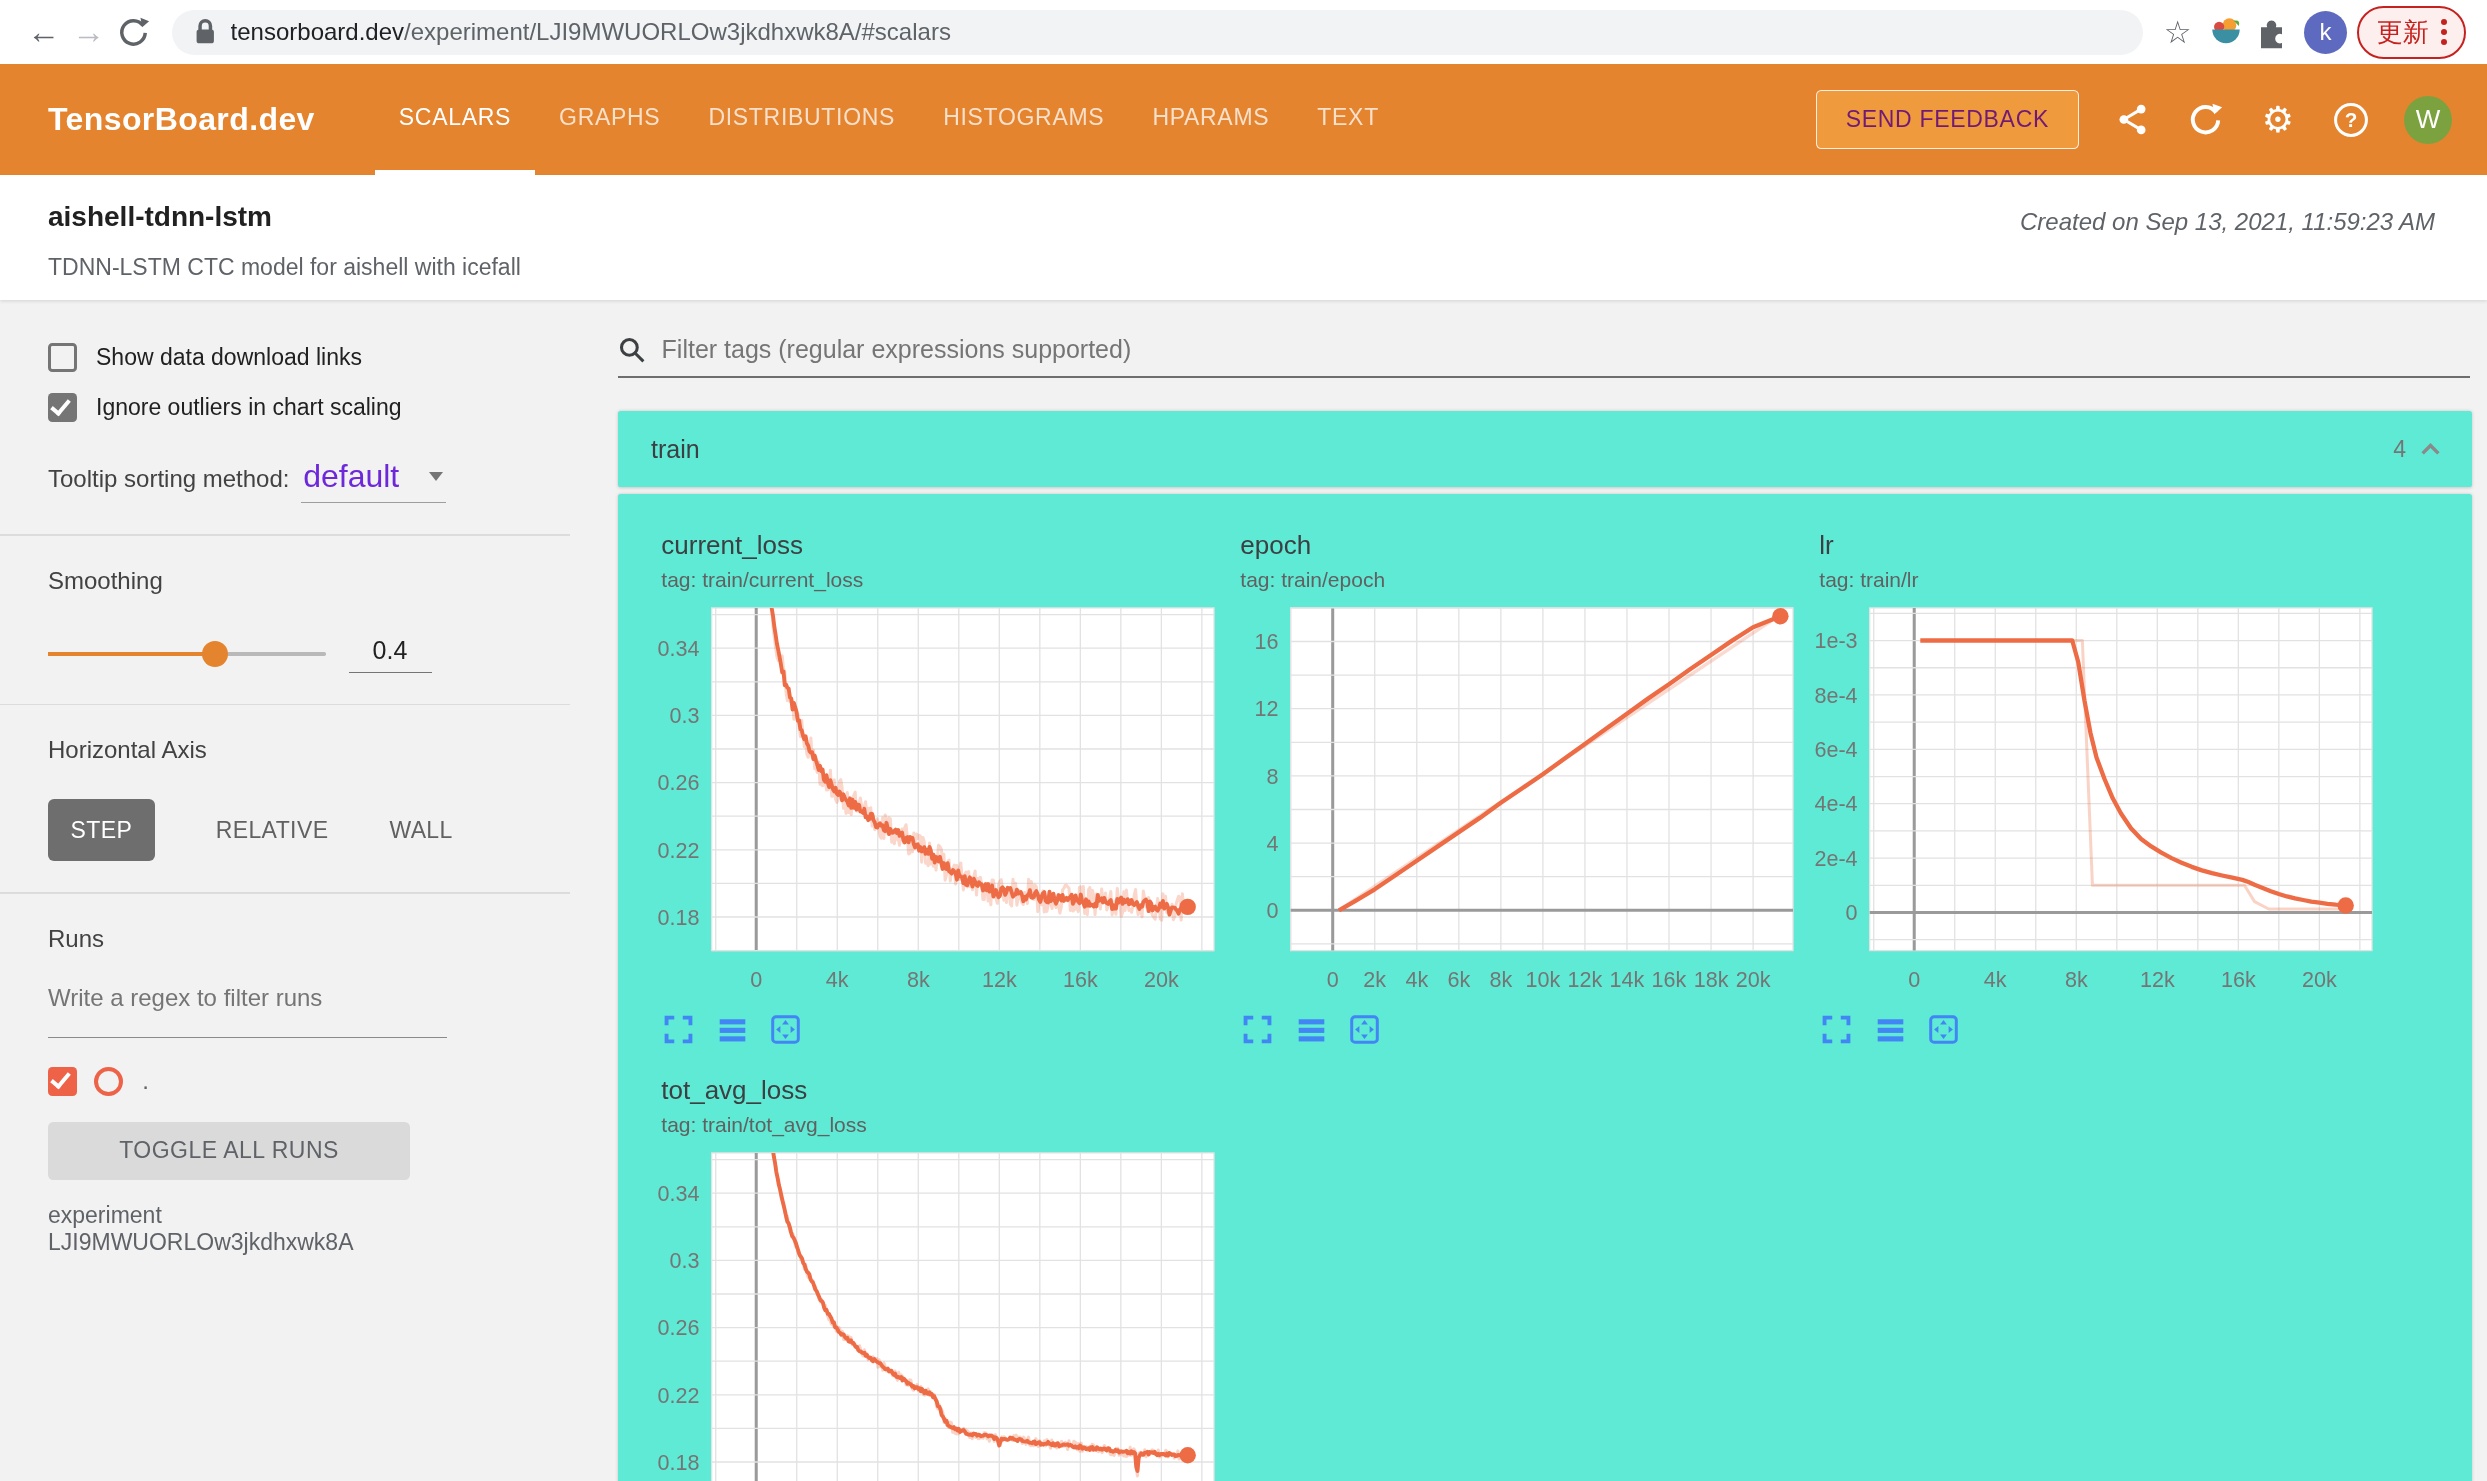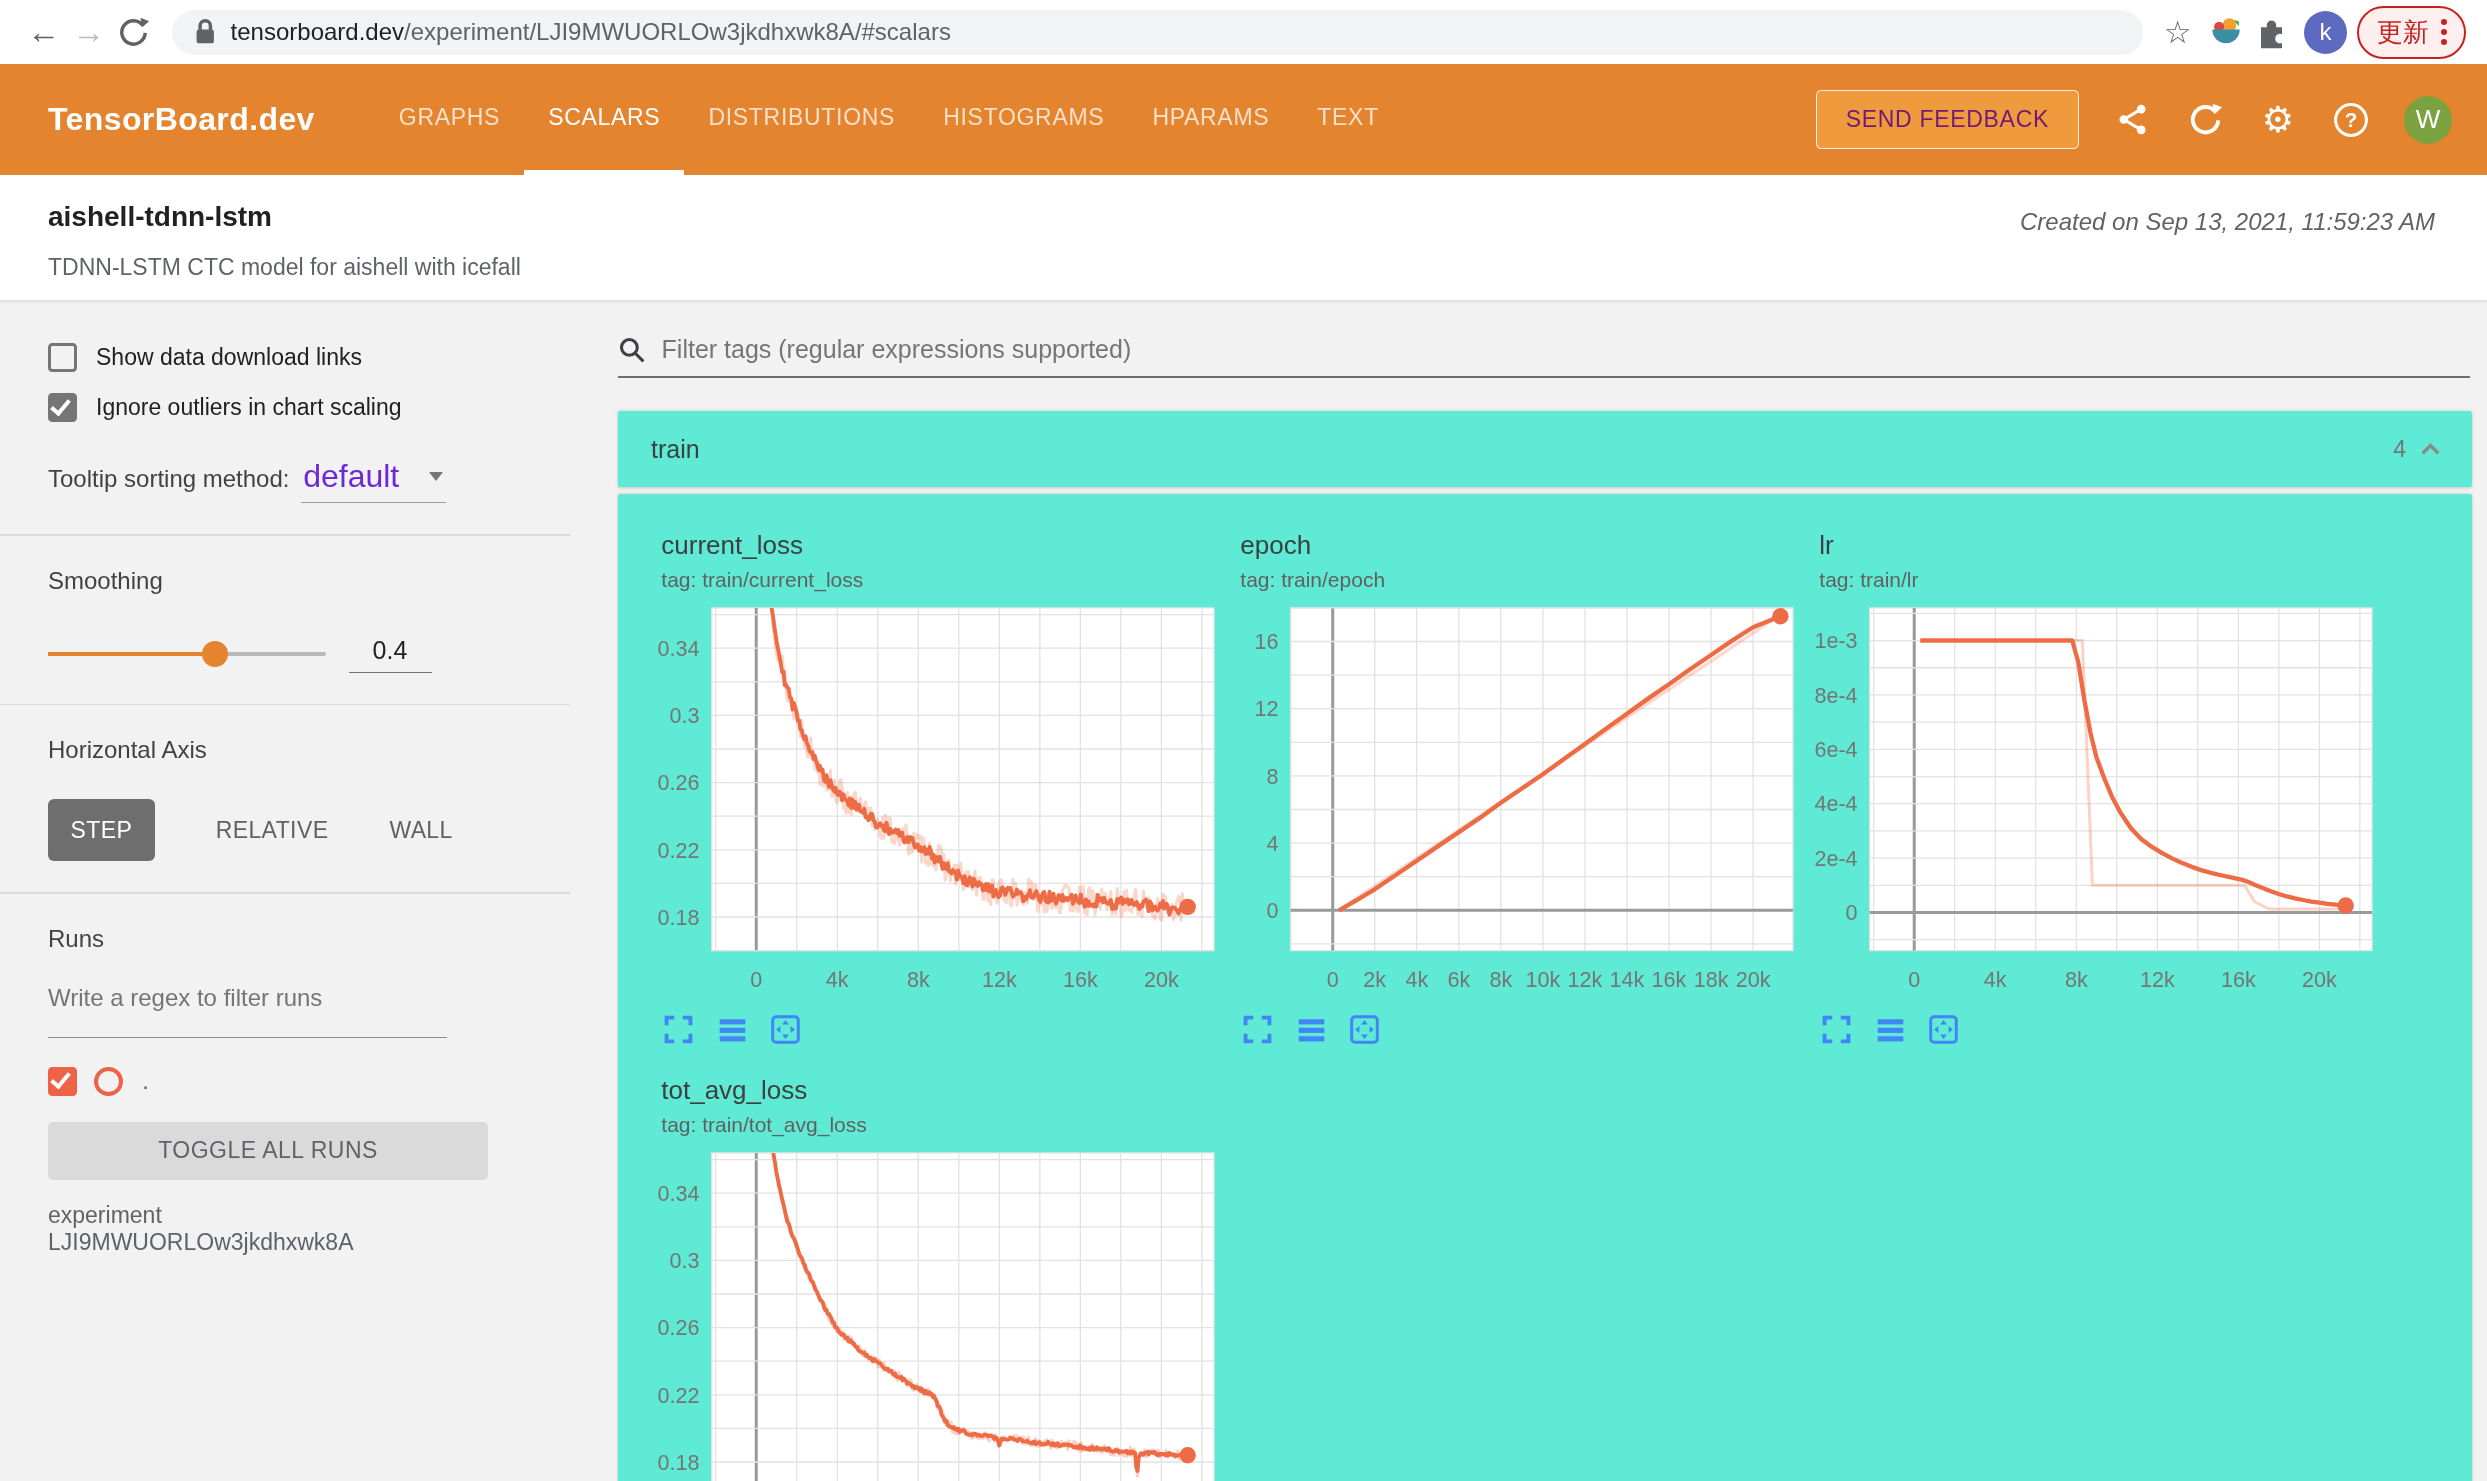--- a/index.html
+++ b/index.html
@@ -82,21 +82,21 @@
   .axis-btn { font-size:23px; letter-spacing:0.4px; cursor:pointer; }
   .axis-btn.sel { background:#6e6e6e; color:#fff; padding:17.3px 22.5px; border-radius:6px; }
   .axis-btn.plain { color:#616161; padding:17.3px 0; margin-left:45px; }
   .runs-filter { margin-top:31px; border-bottom:1.7px solid #8a8a8a; padding-bottom:25px; }
   .runs-filter input { border:none; outline:none; background:transparent; width:100%; font-size:24px;
                        color:#212121; font-family:"Liberation Sans", sans-serif; }
   .runs-filter input::placeholder { color:#757575; }
   .run-row { display:flex; align-items:center; margin-top:29px; }
   .run-circle { width:29px; height:29px; border-radius:50%; border:4.3px solid var(--coral); margin-left:17.3px; }
   .run-dot-label { font-size:24px; color:#5f6368; margin-left:19px; }
-  .toggle-btn { margin-top:26px; width:440px; background:#dadada; border:none; border-radius:5.2px;
+  .toggle-btn { margin-top:26px; width:362px; background:#dadada; border:none; border-radius:5.2px;
                 padding:15.6px 0; font-size:23px; letter-spacing:0.5px; color:#5f6368; cursor:pointer;
                 font-family:"Liberation Sans", sans-serif; }
   .exp-run-label { margin-top:22.5px; font-size:23px; color:#5f6368; }
 
   
   .main { flex:1; padding:35px 15.6px 0 48px; }
   .filter-row { display:flex; align-items:center; border-bottom:2.6px solid #6e6e6e; padding-bottom:12px;
                 width:1852px; }
   .filter-row input { border:none; outline:none; background:transparent; flex:1; font-size:25px;
                       color:#212121; margin-left:15.6px; font-family:"Liberation Sans", sans-serif; }
@@ -155,22 +155,22 @@
         <i></i>
         <i></i>
         <i></i>
       </span>
   </span>
 </div>
 
 <div class="tb-header">
   <span class="logo">TensorBoard.dev</span>
   <nav class="tabs" id="tabs">
+      <span class="tab active">SCALARS</span>
       <span class="tab">GRAPHS</span>
-      <span class="tab active">SCALARS</span>
       <span class="tab">DISTRIBUTIONS</span>
       <span class="tab">HISTOGRAMS</span>
       <span class="tab">HPARAMS</span>
       <span class="tab">TEXT</span>
     </nav>
   <span class="hdr-spacer"></span>
   <div class="hdr-right">
     <button class="feedback-btn">SEND FEEDBACK</button>
     <span class="hdr-ico">
       <svg width="33" height="33" viewBox="0 0 38 38">

